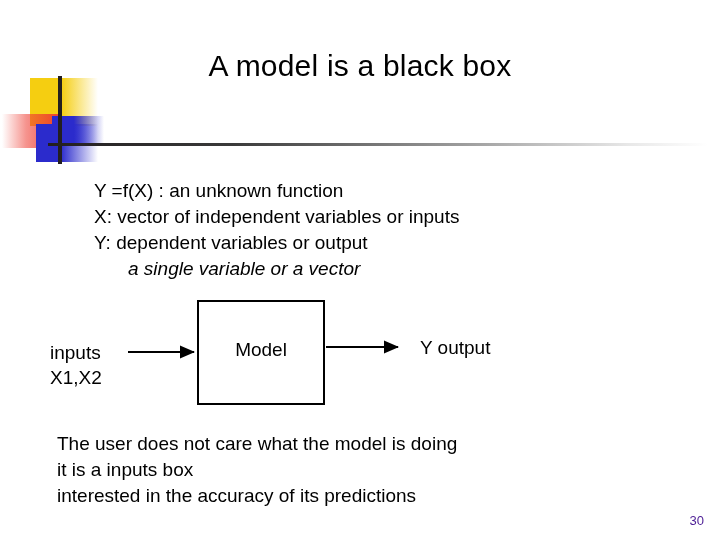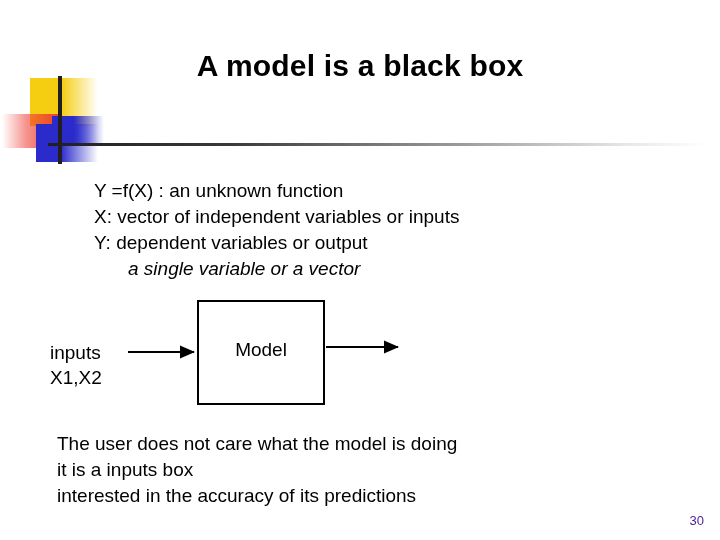--- a/index.html
+++ b/index.html
@@ -76,21 +76,21 @@
   }
 
   
   .slide-title {
     position: absolute;
     left: 0px;
     top: 48px;
     width: 720px;
     text-align: center;
     font-size: 30px;
-    font-weight: bold;
+    font-weight: normal;
     letter-spacing: 0.2px;
     line-height: 36px;
     white-space: nowrap;
   }
 
   
   .def-block {
     position: absolute;
     left: 94px;
     top: 178px;
@@ -205,20 +205,21 @@
       </marker>
     </defs>
     <line x1="128" y1="352" x2="194" y2="352" stroke="#000000" stroke-width="2.2" marker-end="url(#arrowhead)"></line>
     <line x1="326" y1="347" x2="398" y2="347" stroke="#000000" stroke-width="2.2" marker-end="url(#arrowhead)"></line>
   </svg>
 
   <div class="model-box">
     <span class="model-box-label">Model</span>
   </div>
 
+  <div class="output-label">Y output</div>
 </div>
 
 <div class="bottom-block">
   <div class="bottom-line">The user does not care what the model is doing</div>
   <div class="bottom-line">it is a inputs box</div>
   <div class="bottom-line">interested in the accuracy of its predictions</div>
 </div>
 
 <div class="page-number">30</div>
 

